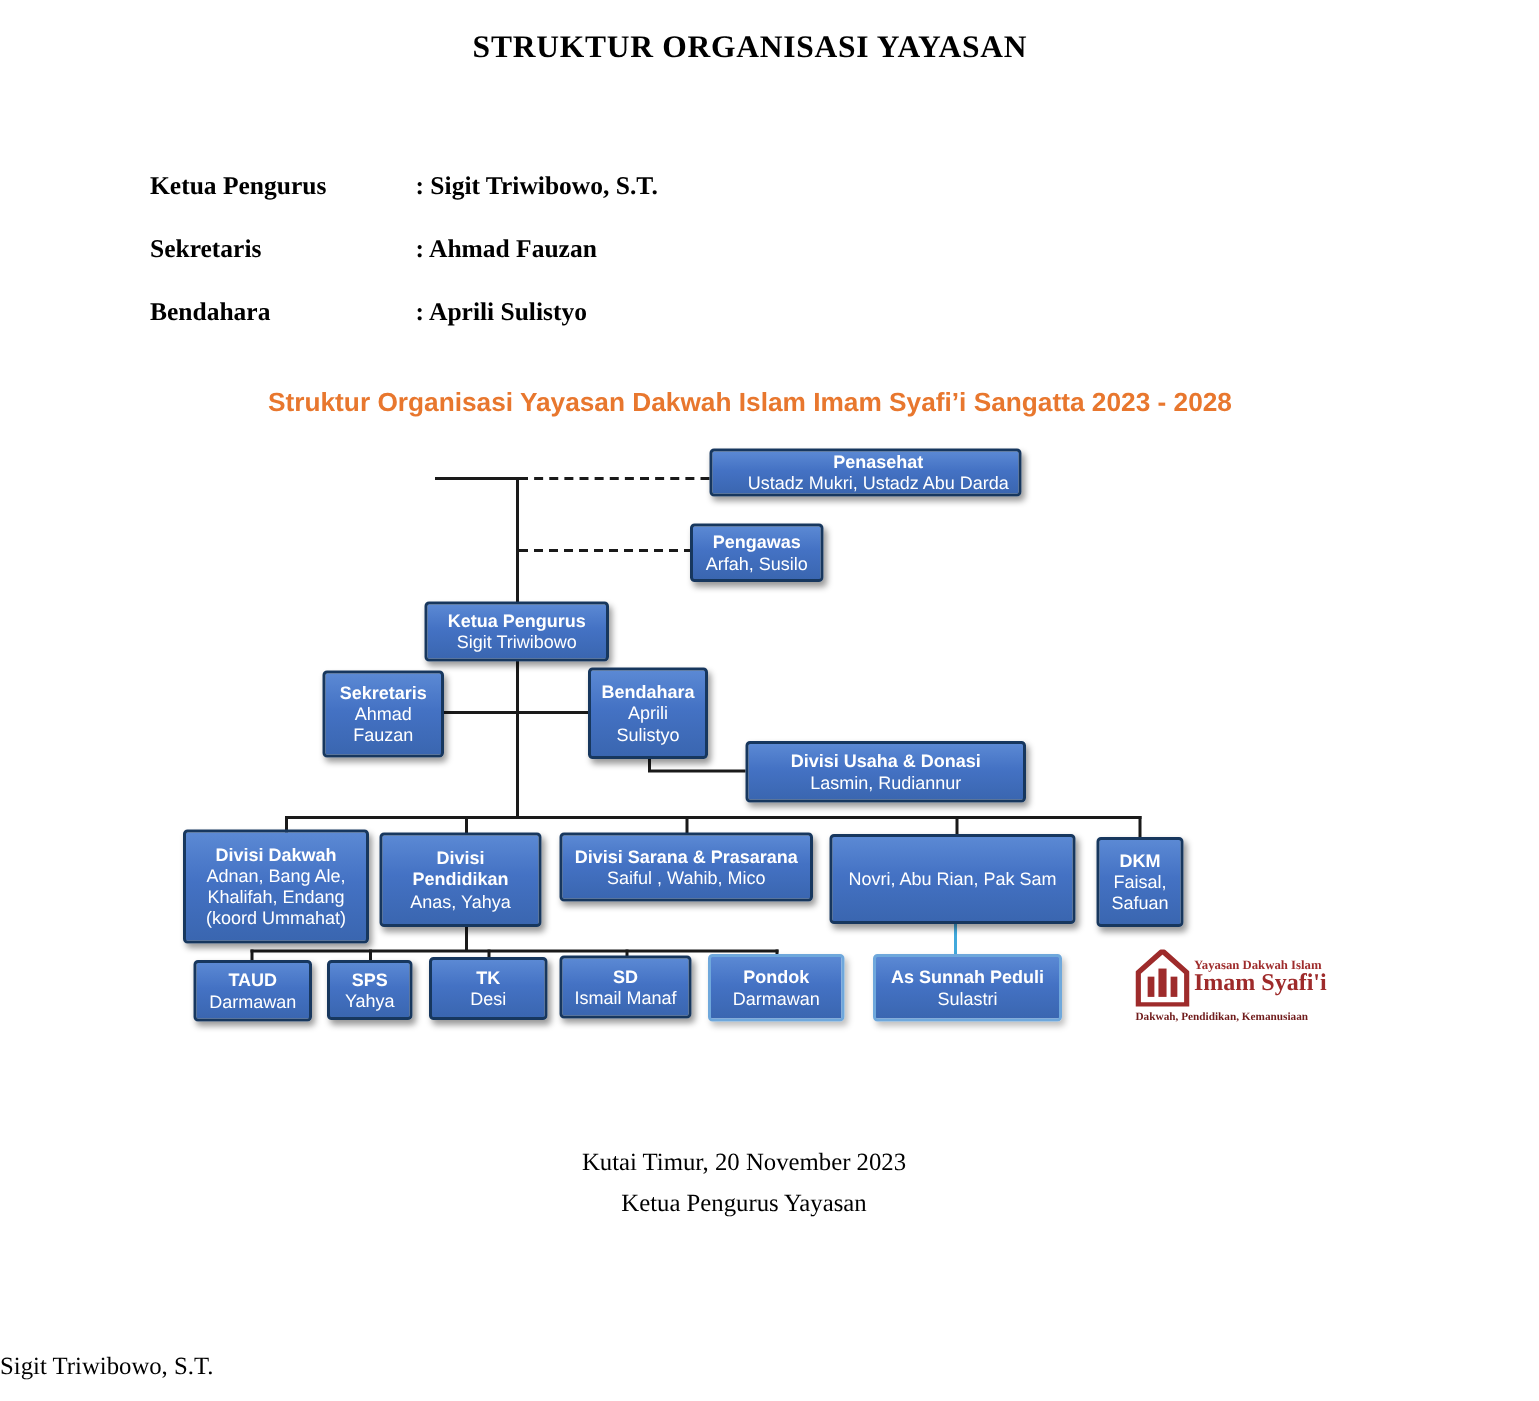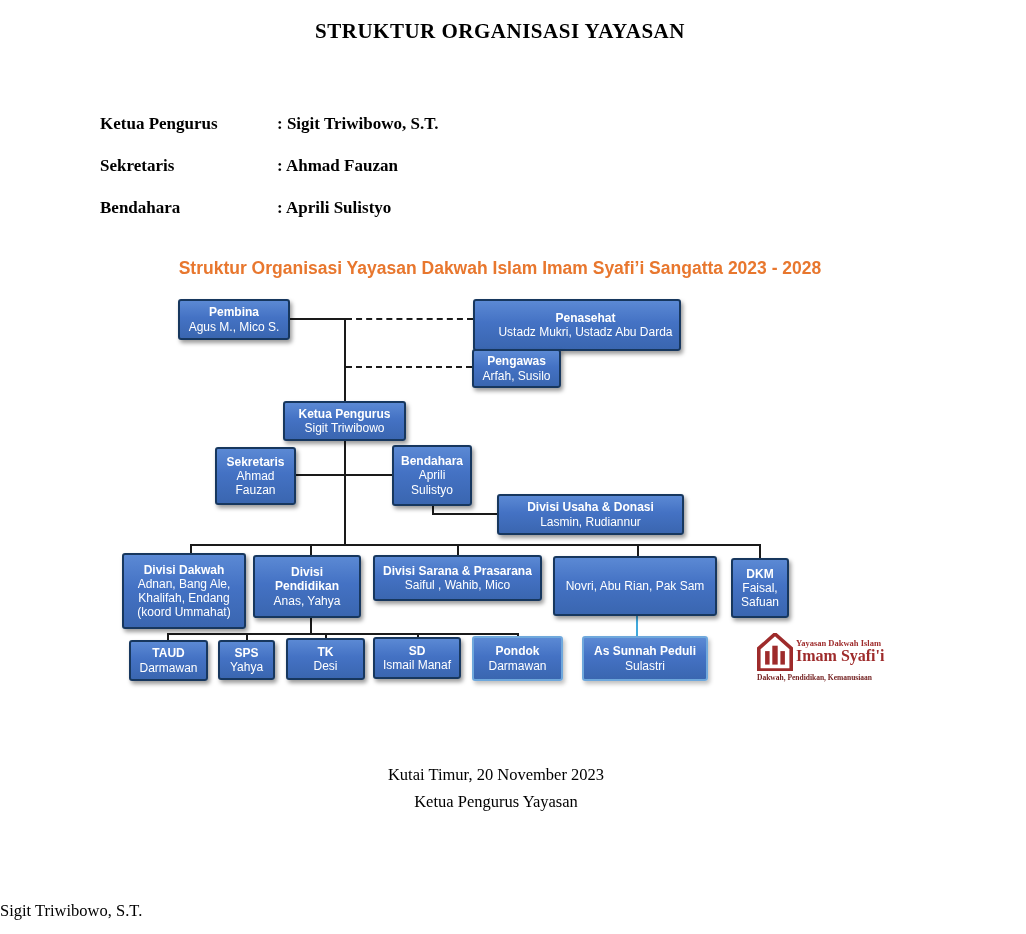--- a/index.html
+++ b/index.html
@@ -101,29 +101,25 @@
   <div class="vline" style="left:759px;top:544px;height:15px;"></div>
   <div class="vline" style="left:310px;top:617px;height:17px;"></div>
   <div class="hline" style="left:167px;top:633px;width:352px;"></div>
   <div class="vline" style="left:167px;top:633px;height:8px;"></div>
   <div class="vline" style="left:246px;top:633px;height:8px;"></div>
   <div class="vline" style="left:325px;top:633px;height:6px;"></div>
   <div class="vline" style="left:417px;top:633px;height:5px;"></div>
   <div class="vline" style="left:517px;top:633px;height:4px;"></div>
   <div class="vcyan" style="left:636px;top:616px;height:21px;"></div>
 
-  <div class="node" style="left:178px;top:299px;width:112px;height:41px;">
-    <span class="nt">Pembina</span>
-    <span class="nm">Agus M., Mico S.</span>
-  </div>
-  <div class="node" style="left:473px;top:299px;width:208px;height:52px;padding-left:22px;">
+  <div class="node" style="left:473px;top:299px;width:208px;height:32px;padding-left:22px;">
     <span class="nt">Penasehat</span>
     <span class="nm">Ustadz Mukri, Ustadz Abu Darda</span>
   </div>
-  <div class="node" style="left:472px;top:349px;width:89px;height:39px;">
+  <div class="node" style="left:460px;top:349px;width:89px;height:39px;">
     <span class="nt">Pengawas</span>
     <span class="nm">Arfah, Susilo</span>
   </div>
   <div class="node" style="left:283px;top:401px;width:123px;height:40px;">
     <span class="nt">Ketua Pengurus</span>
     <span class="nm">Sigit Triwibowo</span>
   </div>
   <div class="node" style="left:215px;top:447px;width:81px;height:58px;">
     <span class="nt">Sekretaris</span>
     <span class="nm">Ahmad Fauzan</span>

